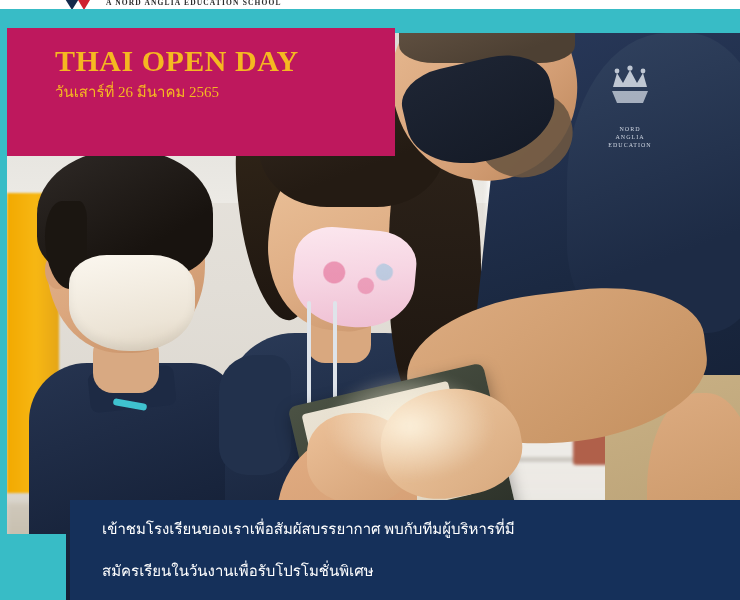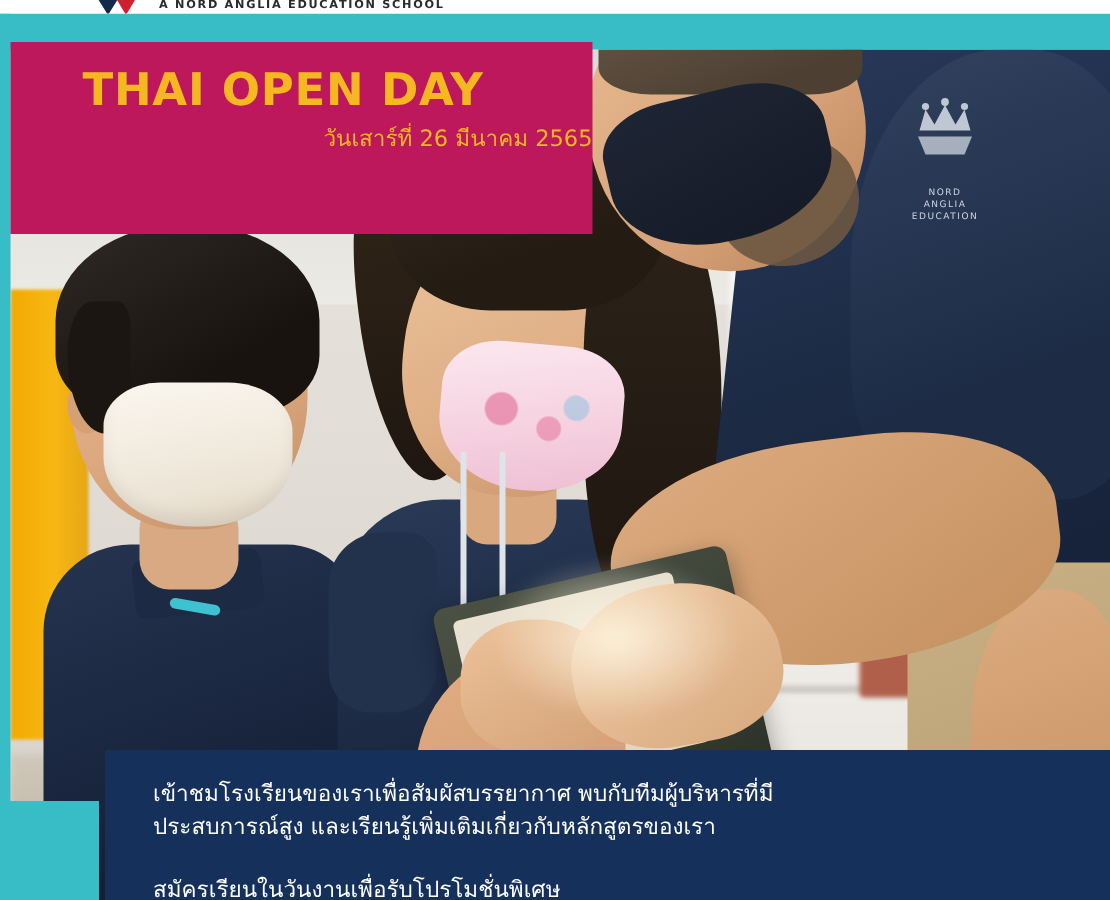--- a/index.html
+++ b/index.html
@@ -10,20 +10,21 @@
   body {
     font-family: "DejaVu Sans", "Liberation Sans", sans-serif;
   }
 
   .poster {
     position: relative;
     width: 740px;
     height: 600px;
     overflow: hidden;
     background: #ffffff;
+    font-family: Liberation Serif, serif;
   }
 
   
   .logo-strip {
     position: absolute;
     left: 0; top: 0;
     width: 740px;
     height: 9px;
     background: #ffffff;
     overflow: hidden;
@@ -492,21 +493,20 @@
     line-height: 34px;
     margin: 0;
     white-space: nowrap;
   }
   .subline {
     color: #f5b821;
     font-size: 15px;
     line-height: 21px;
     margin: 4px 0 0 0;
     white-space: nowrap;
-    text-align: right;
   }
   .subline.time { margin-top: 1px; }
 
   
   .footer-panel {
     position: absolute;
     left: 70px; top: 500px;
     width: 670px;
     height: 100px;
     background: #15305a;
@@ -619,17 +619,16 @@
     <div class="logo-text">A NORD ANGLIA EDUCATION SCHOOL</div>
   </div>
 
   <div class="header-panel">
     <h1 class="headline">THAI OPEN DAY</h1>
     <p class="subline">วันเสาร์ที่ 26 มีนาคม 2565</p>
   </div>
 
   <div class="footer-panel">
     <p class="footer-line">เข้าชมโรงเรียนของเราเพื่อสัมผัสบรรยากาศ พบกับทีมผู้บริหารที่มี</p>
-    <p class="footer-line">ประสบการณ์สูง และเรียนรู้เพิ่มเติมเกี่ยวกับหลักสูตรของเรา</p>
     <p class="footer-line gap">สมัครเรียนในวันงานเพื่อรับโปรโมชั่นพิเศษ</p>
   </div>
 
 </div>
 
 </body></html>

